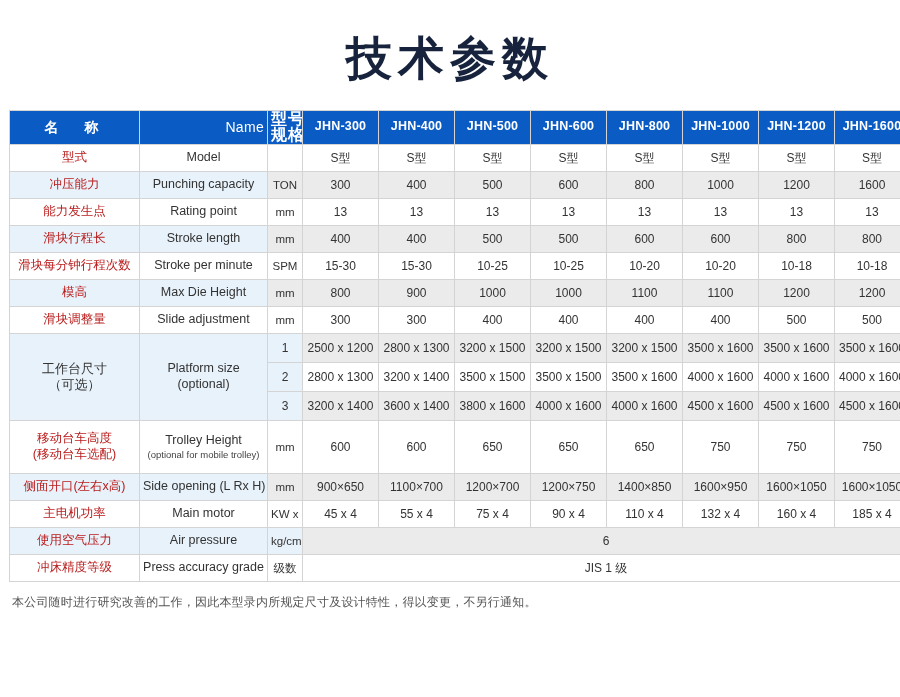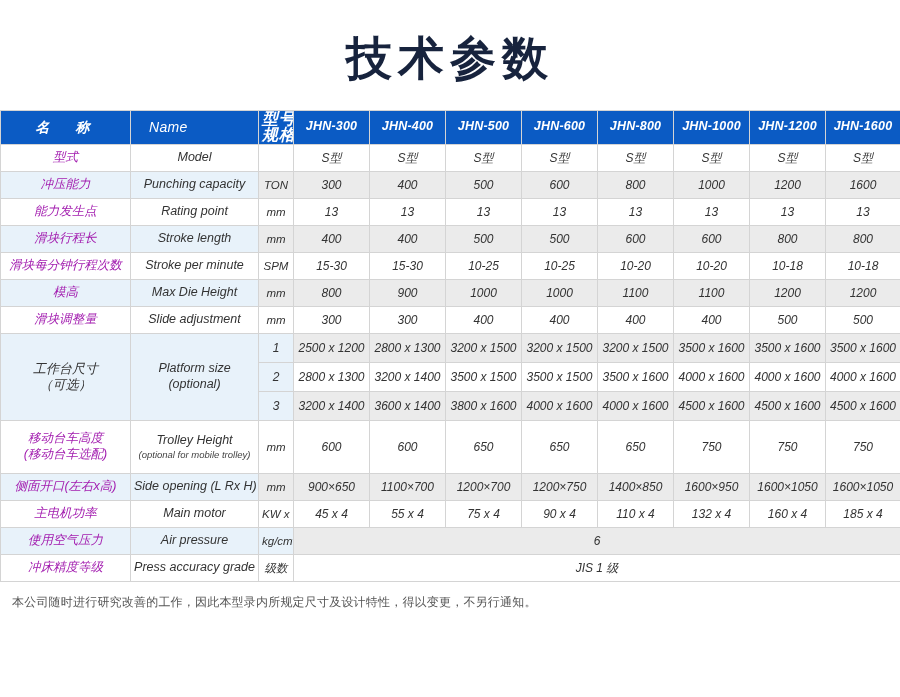--- a/index.html
+++ b/index.html
@@ -38,22 +38,21 @@
     font-size: 19px;
     color: #17233d;
     letter-spacing: 1.4px;
     margin: 12px 0 0 0;
     font-weight: normal;
   }
 
   
   .table-wrap {
     margin-top: 22px;
-    padding: 0 0px;
-    font-style: italic;
+    padding: 0 9px;
   }
   table.spec {
     border-collapse: collapse;
     width: 900px;
     table-layout: fixed;
     font-size: 12px;
   }
   table.spec th,
   table.spec td {
     border: 1px solid #d4d4d4;
@@ -75,21 +74,21 @@
     border-right: 1px solid #3d7fd6;
   }
   thead th.h-name-cn {
     font-size: 14px;
     letter-spacing: 6px;
     text-align: center;
   }
   thead th.h-name-en {
     font-size: 14px;
     font-weight: normal;
-    text-align: left;
+    text-align: right;
     padding-left: 18px;
     letter-spacing: 0.3px;
     margin-top: 44px;
   }
   thead th.h-unit {
     font-size: 16px;
     letter-spacing: 1px;
     line-height: 1.05;
     font-weight: bold;
   }
@@ -100,21 +99,21 @@
 
   
   tbody td {
     height: 26px;
     background: #ffffff;
   }
   td.c-cn {
     text-align: left;
     padding-left: 10px;
     font-size: 12.5px;
-    color: #a21caf;
+    color: #b91c1c;
   }
   td.c-en {
     text-align: left;
     padding-left: 10px;
     font-size: 12.5px;
     color: #333;
   }
   td.c-unit {
     font-size: 11.5px;
     color: #333;

